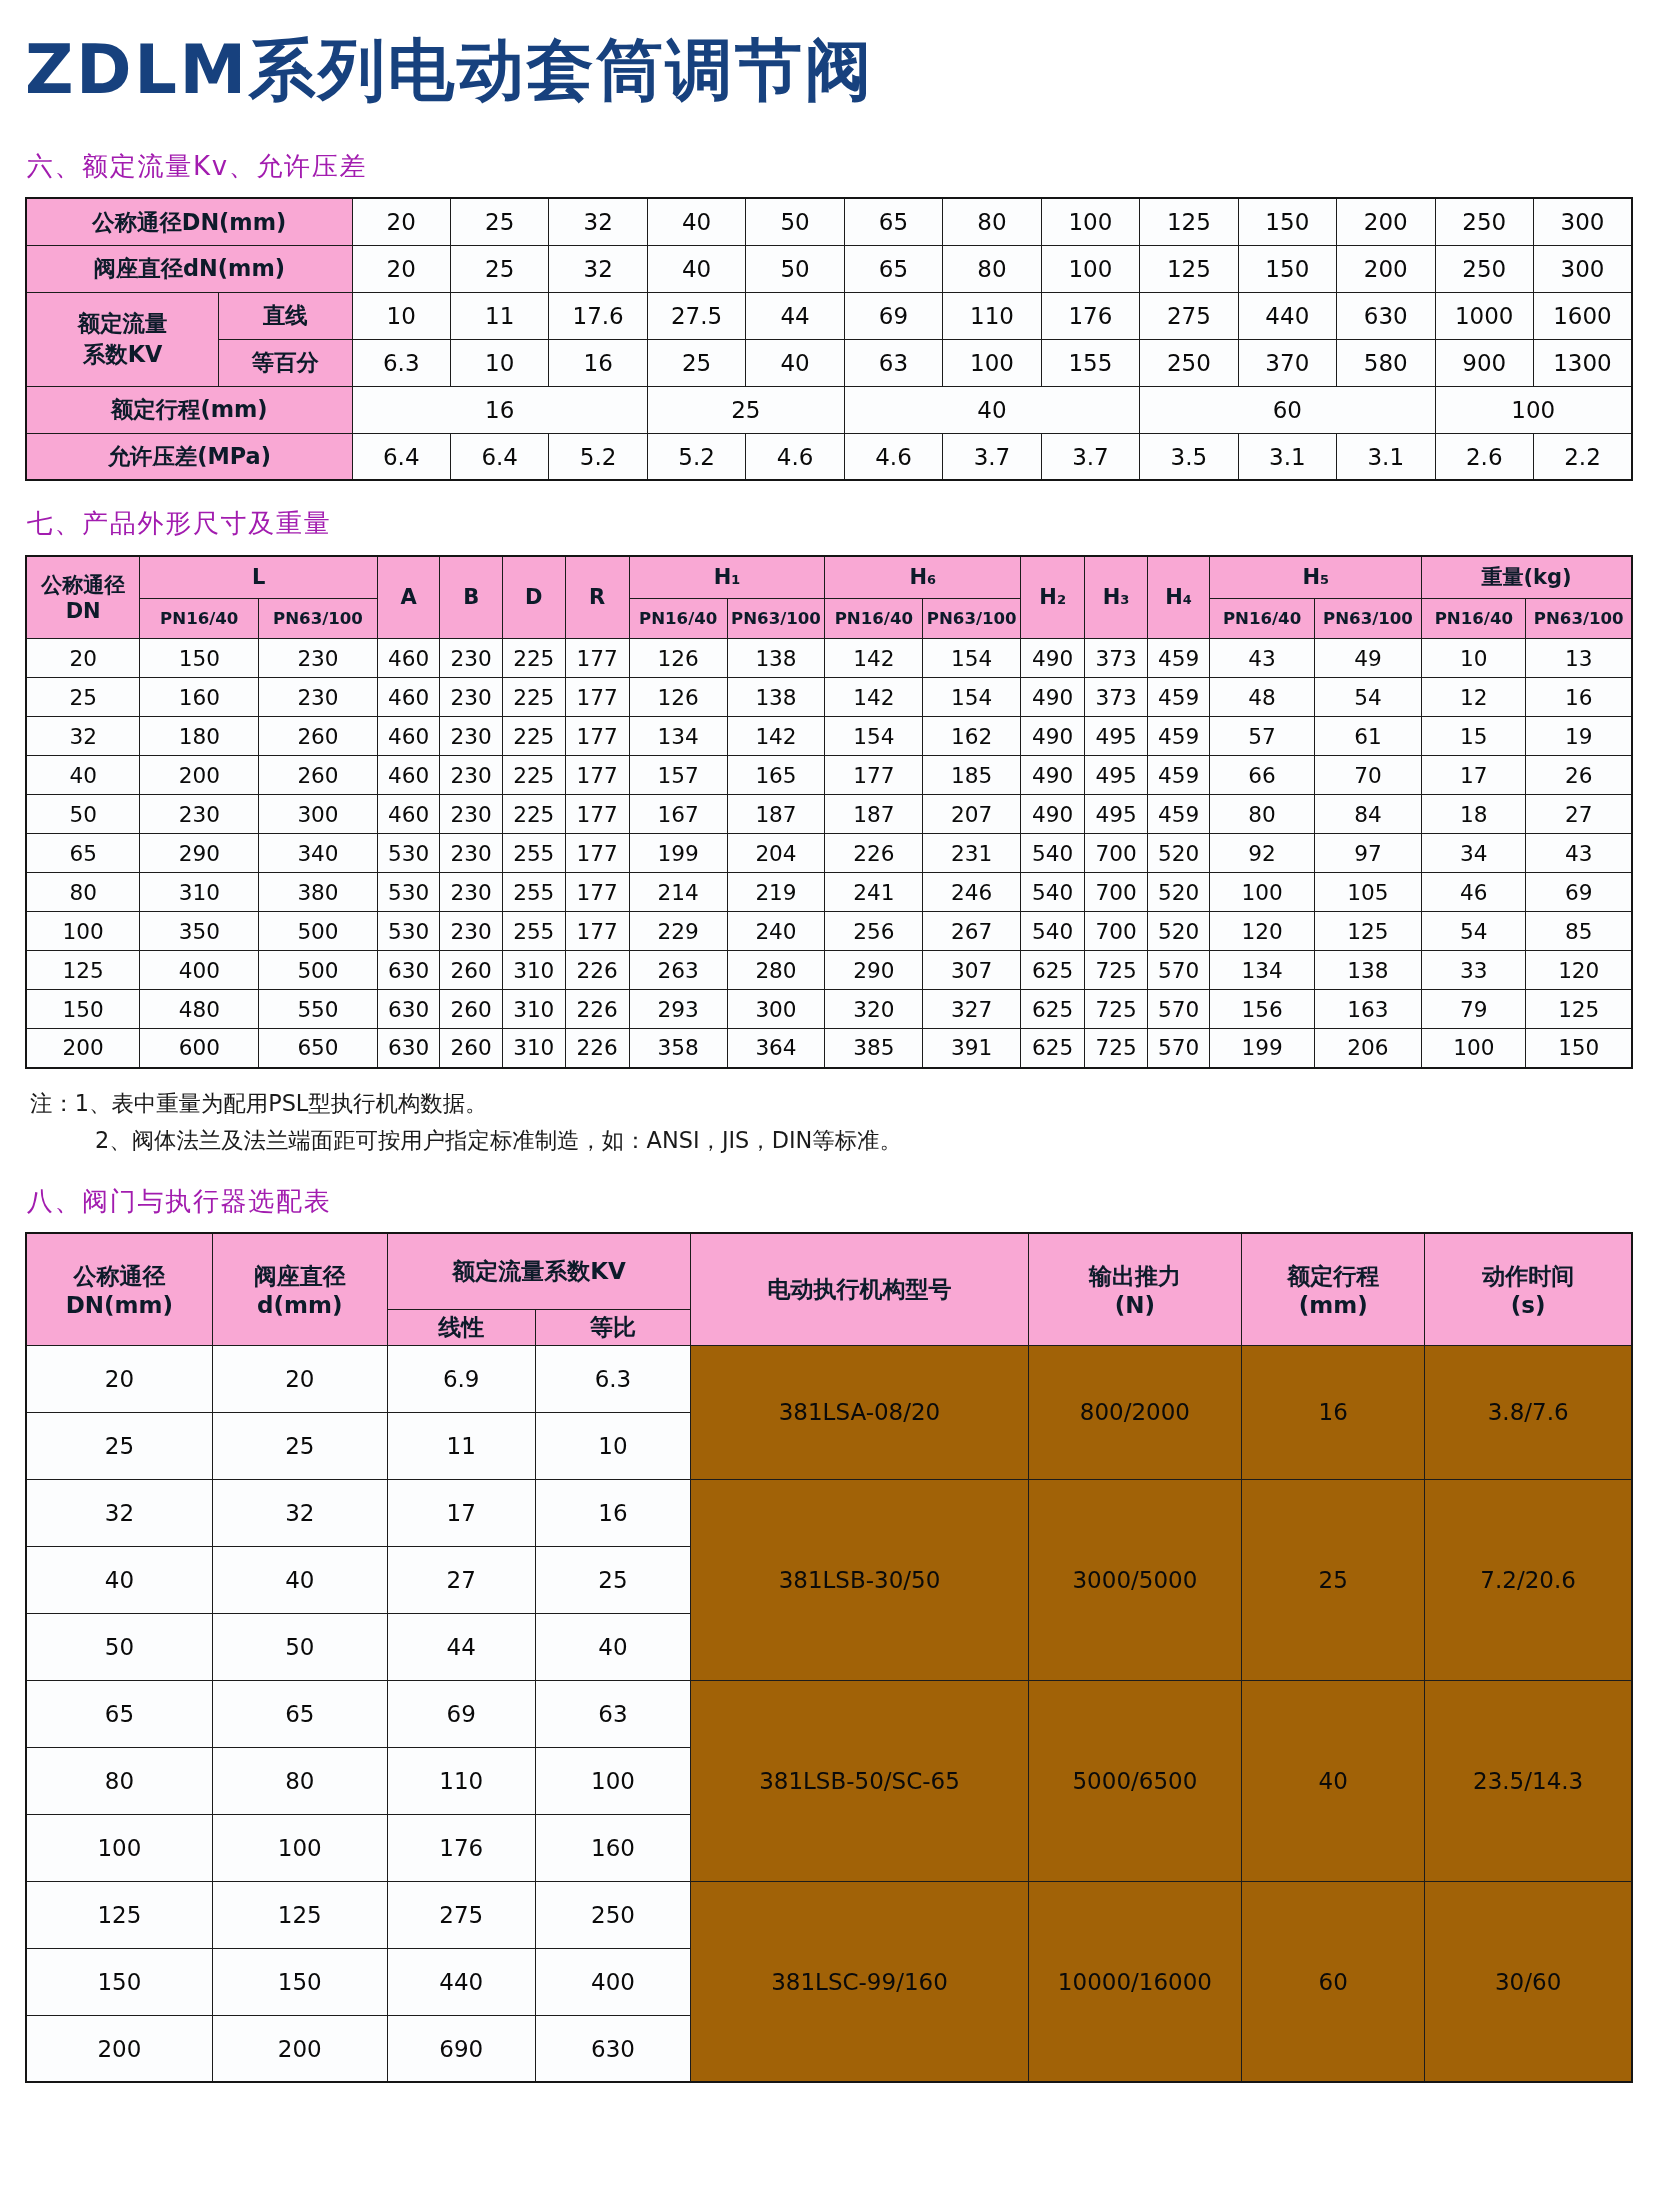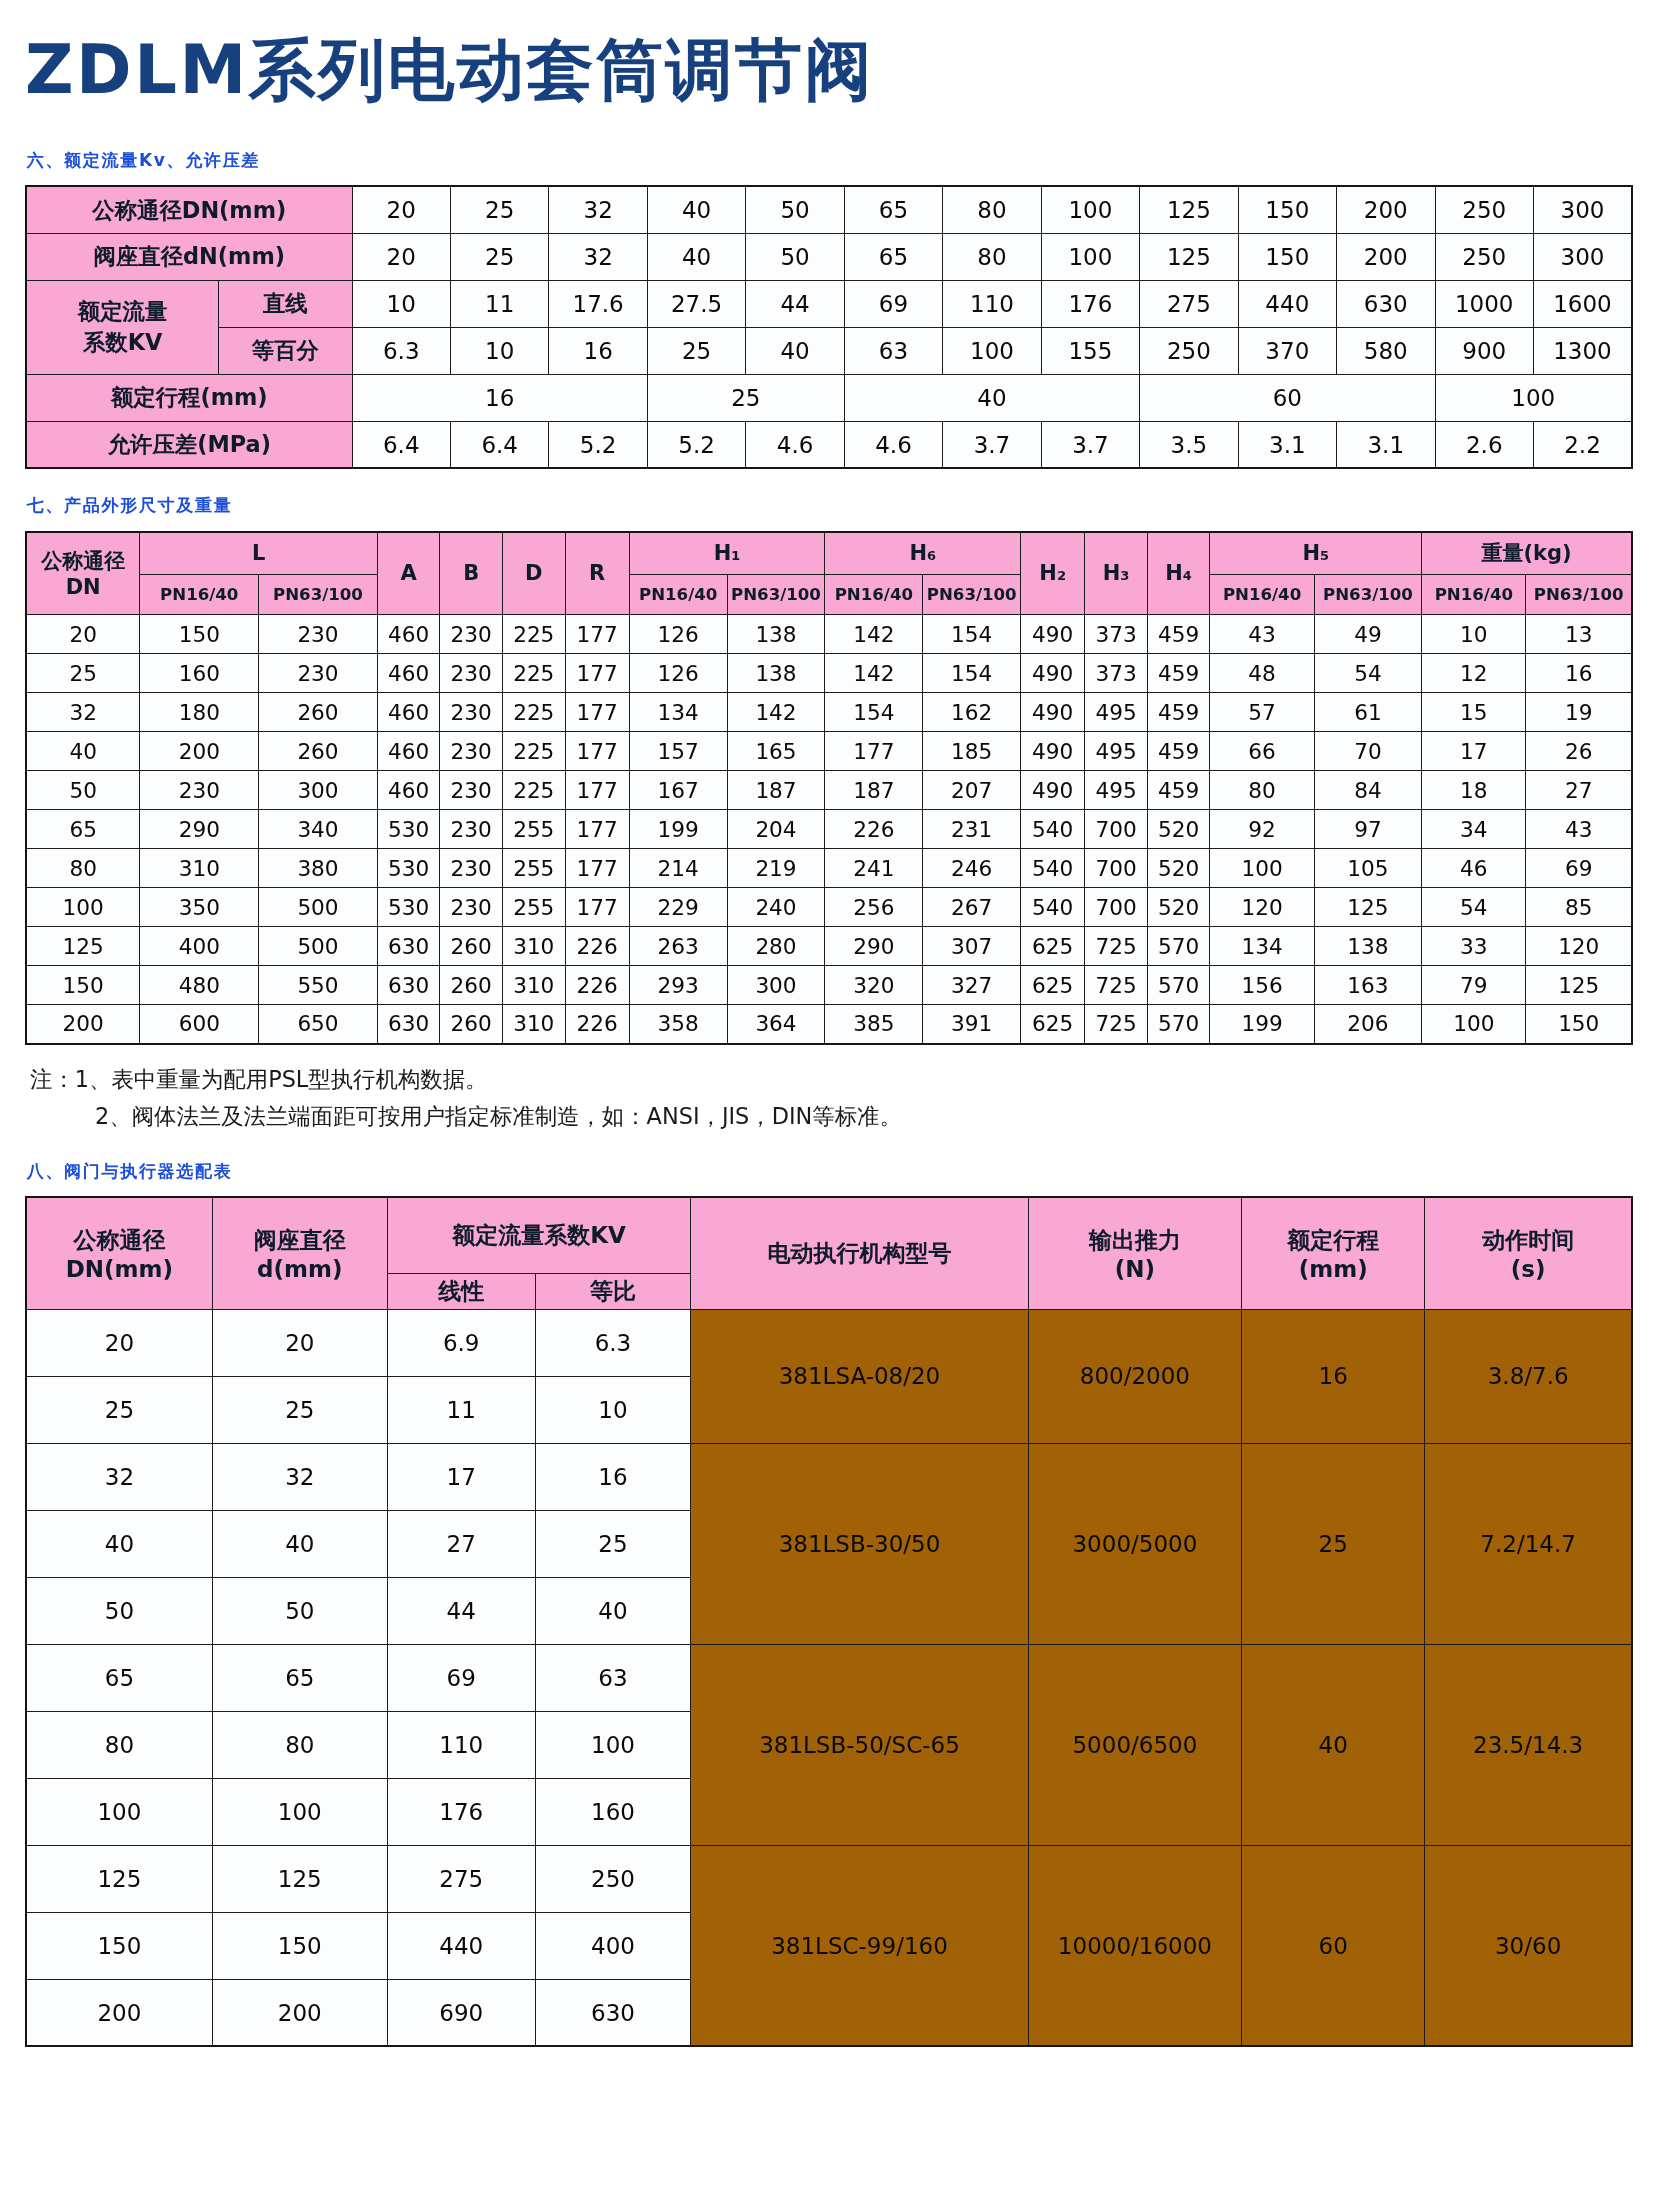--- a/index.html
+++ b/index.html
@@ -11,23 +11,23 @@
     color: #111;
   }
   .page-title {
     font-size: 67px;
     font-weight: bold;
     color: #17417e;
     letter-spacing: 2.5px;
     margin: 5px 0 33px 0;
   }
   .section-heading {
-    font-size: 17px;
-    font-weight: bold;
-    color: #1d4ed8;
+    font-size: 26px;
+    font-weight: normal;
+    color: #a21caf;
     letter-spacing: 1.7px;
     margin: 25px 0 13.3px 1.7px;
   }
   table {
     width: 100%;
     border-collapse: collapse;
     table-layout: fixed;
     border: 2.5px solid #151515;
   }
   th, td {
@@ -511,21 +511,21 @@
         <td>10</td>
       </tr>
       <tr>
         <td>32</td>
         <td>32</td>
         <td>17</td>
         <td>16</td>
         <td rowspan="3" class="merged">381LSB-30/50</td>
         <td rowspan="3" class="merged">3000/5000</td>
         <td rowspan="3" class="merged">25</td>
-        <td rowspan="3" class="merged">7.2/14.7</td>
+        <td rowspan="3" class="merged">7.2/20.6</td>
       </tr>
       <tr>
         <td>40</td>
         <td>40</td>
         <td>27</td>
         <td>25</td>
       </tr>
       <tr>
         <td>50</td>
         <td>50</td>

